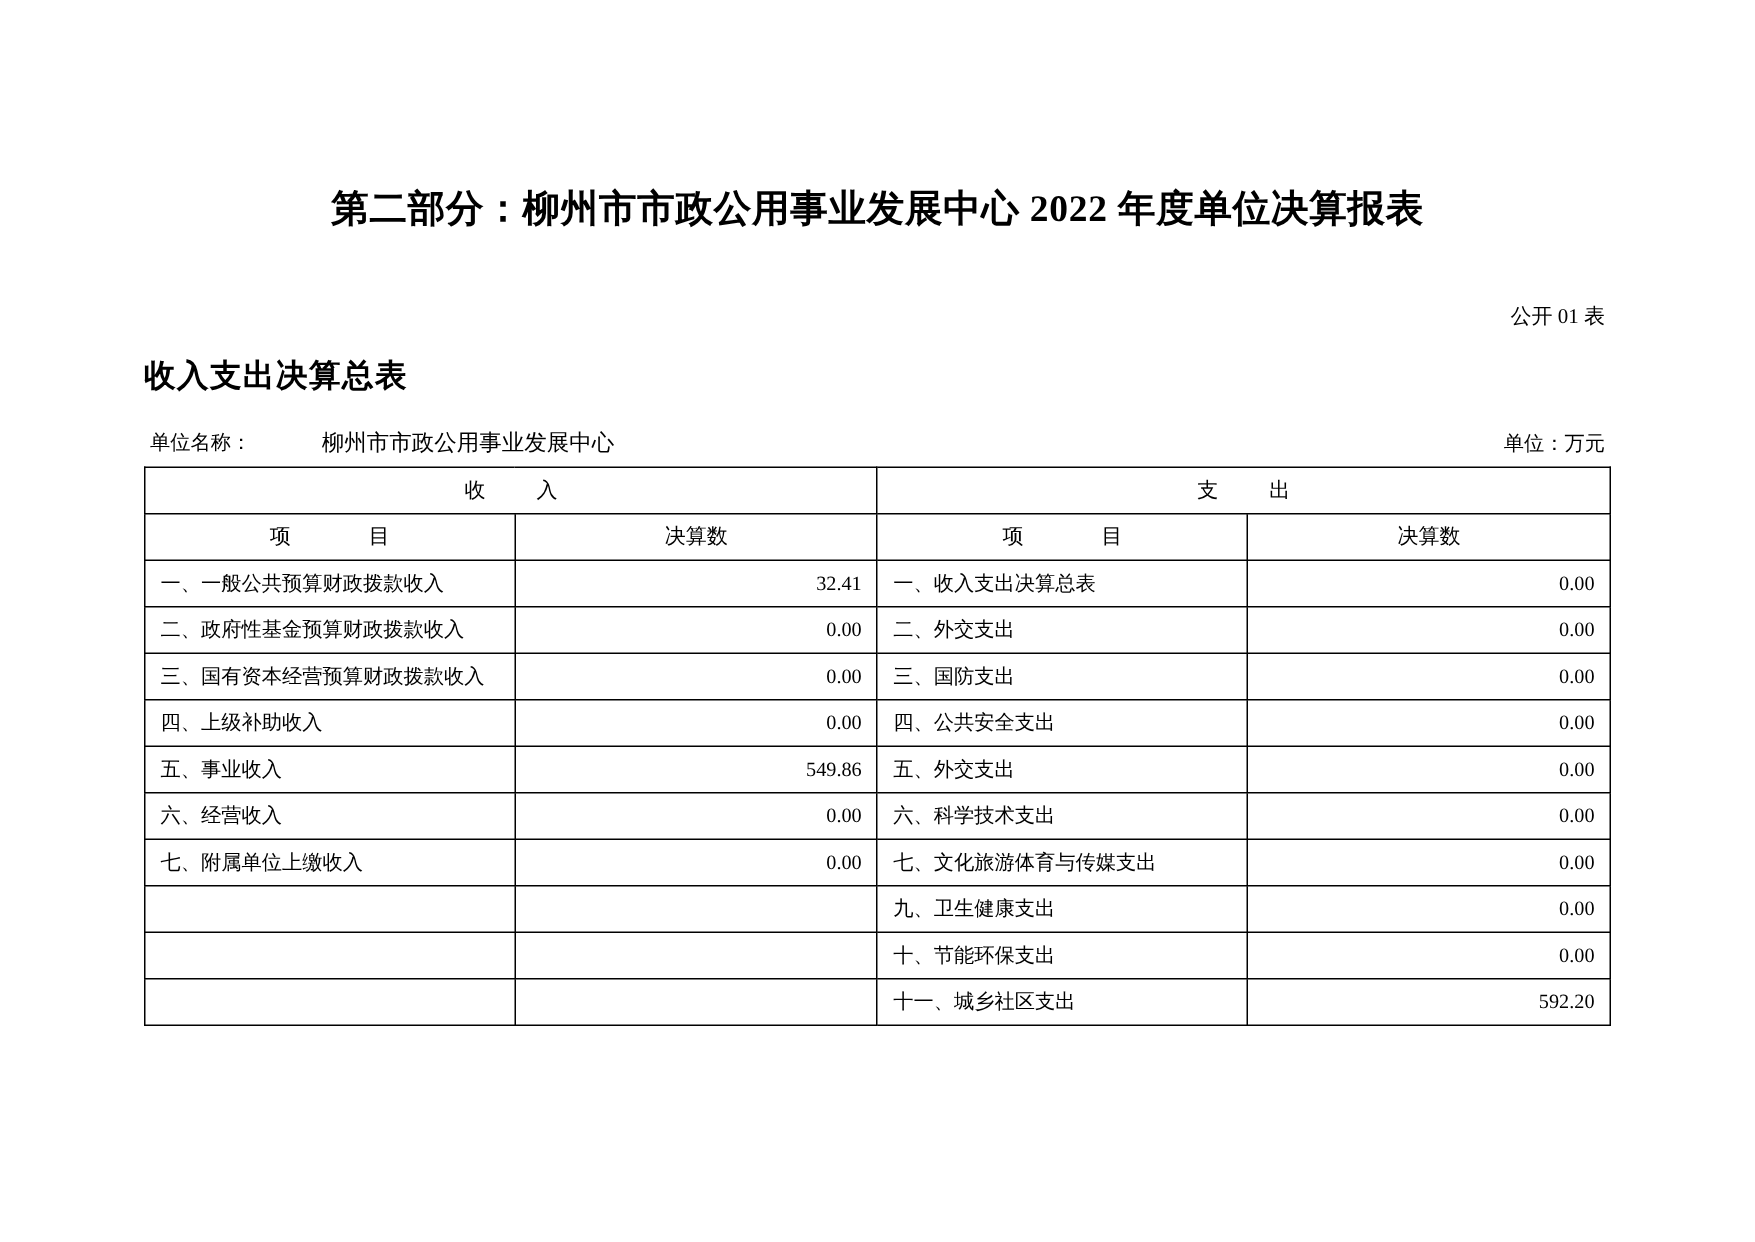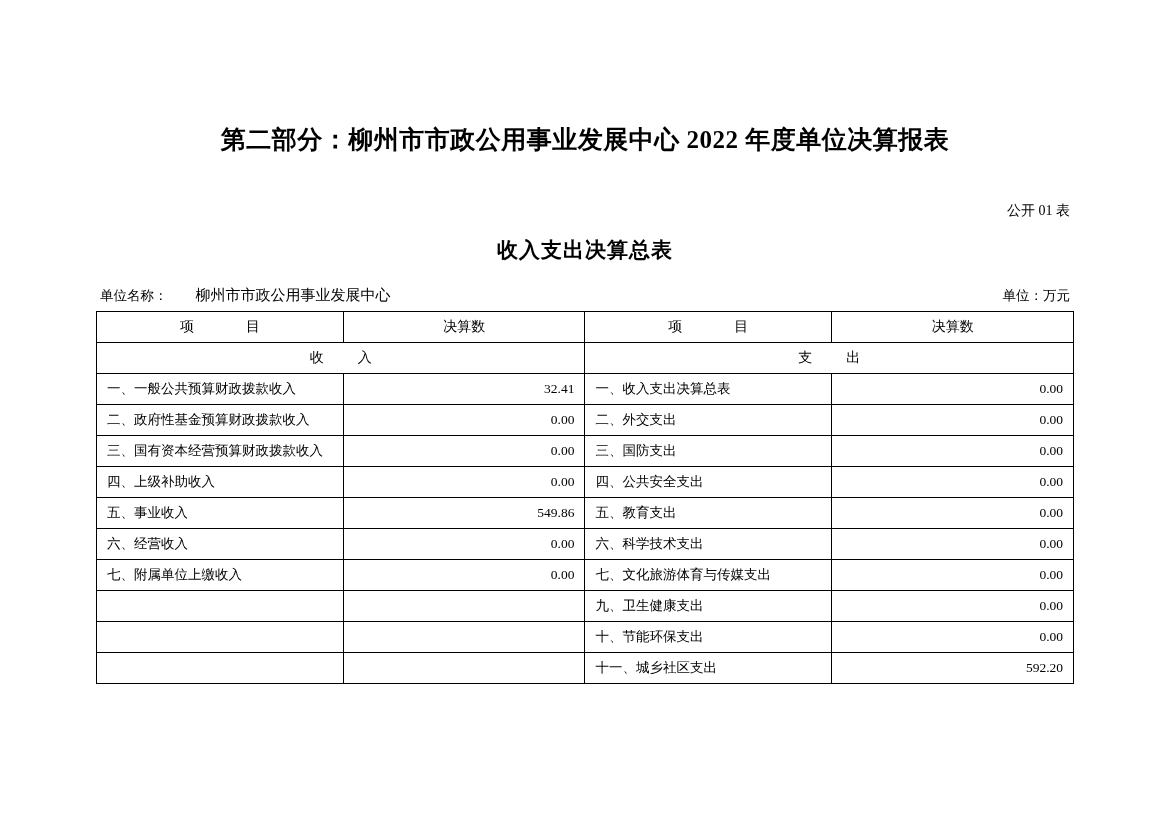--- a/index.html
+++ b/index.html
@@ -30,36 +30,36 @@
     line-height: 1.4;
   }
   .sheet-code {
     margin-top: 45px;
     text-align: right;
     font-size: 14px;
     padding-right: 4px;
   }
   .table-title {
     margin-top: 16px;
-    text-align: center;
     font-size: 21px;
     font-weight: bold;
     letter-spacing: 1px;
   }
   .meta-row {
     margin-top: 22px;
     display: flex;
     justify-content: space-between;
     align-items: flex-end;
     font-size: 13.5px;
     padding: 0 4px 6px 4px;
   }
   .meta-left {
     display: flex;
-    align-items: center;
+    align-items: flex-start;
+    gap: 19px;
   }
   .meta-left .meta-label {
     font-size: 13.5px;
   }
   .meta-left .meta-value {
     font-size: 15px;
     margin-left: 28px;
   }
   table.budget {
     width: 100%;
@@ -122,29 +122,29 @@
 
   <table class="budget">
     <colgroup>
       <col class="col-item">
       <col class="col-num">
       <col class="col-item">
       <col class="col-num">
     </colgroup>
     <tbody>
       <tr>
+        <td colspan="2" class="group-head">收　入</td>
+        <td colspan="2" class="group-head">支　出</td>
+      </tr>
+      <tr>
         <td class="col-head spaced">项　　目</td>
         <td class="col-head">决算数</td>
         <td class="col-head spaced">项　　目</td>
         <td class="col-head">决算数</td>
       </tr>
-      <tr>
-        <td colspan="2" class="group-head">收　入</td>
-        <td colspan="2" class="group-head">支　出</td>
-      </tr>
 
       <tr>
         <td class="cell-item">一、一般公共预算财政拨款收入</td>
         <td class="cell-num">32.41</td>
         <td class="cell-item">一、收入支出决算总表</td>
         <td class="cell-num">0.00</td>
       </tr>
       <tr>
         <td class="cell-item">二、政府性基金预算财政拨款收入</td>
         <td class="cell-num">0.00</td>
@@ -159,21 +159,21 @@
       </tr>
       <tr>
         <td class="cell-item">四、上级补助收入</td>
         <td class="cell-num">0.00</td>
         <td class="cell-item">四、公共安全支出</td>
         <td class="cell-num">0.00</td>
       </tr>
       <tr>
         <td class="cell-item">五、事业收入</td>
         <td class="cell-num">549.86</td>
-        <td class="cell-item">五、教育支出</td>
+        <td class="cell-item">五、外交支出</td>
         <td class="cell-num">0.00</td>
       </tr>
       <tr>
         <td class="cell-item">六、经营收入</td>
         <td class="cell-num">0.00</td>
         <td class="cell-item">六、科学技术支出</td>
         <td class="cell-num">0.00</td>
       </tr>
       <tr>
         <td class="cell-item">七、附属单位上缴收入</td>

